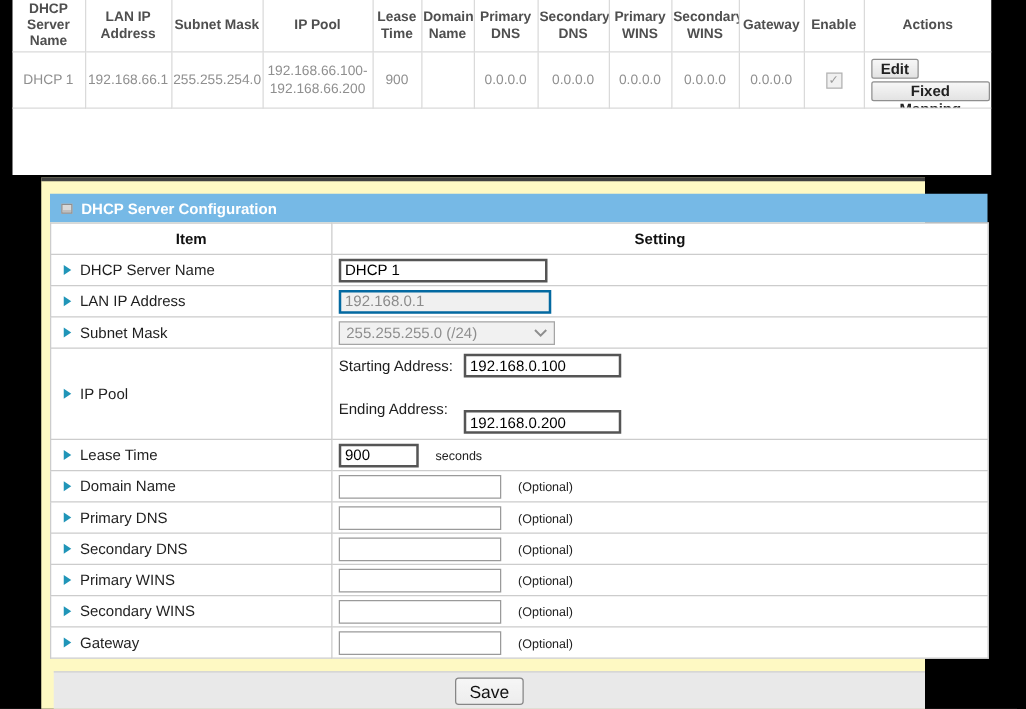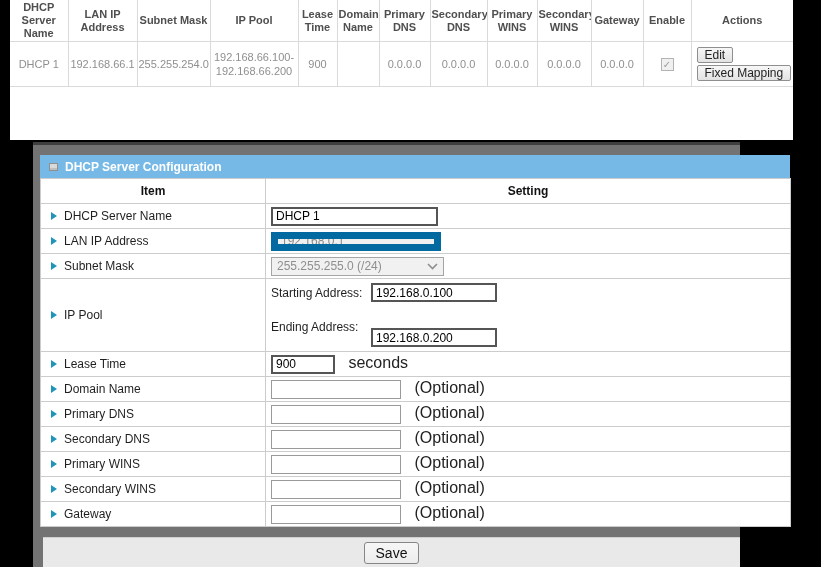--- a/index.html
+++ b/index.html
@@ -27,50 +27,50 @@
   table.list th, table.list td { border:1px solid #dadada; text-align:center; vertical-align:middle;
                                  overflow:hidden; }
   table.list th { height:41px; font-size:11px; font-weight:bold; color:#4f4f4f; line-height:13px; padding:1px; }
   table.list td { height:45px; font-size:11px; color:#8f8f8f; line-height:14px; padding:1px; }
   table.list tr > *:first-child { border-left:none; }
   table.list tr > *:last-child  { border-right:none; }
   table.list tr:first-child > * { border-top:none; }
   .actions-cell { text-align:left !important; padding-left:5px !important; }
   .mini-btn { display:block; font-size:12px; color:#222; background:linear-gradient(#f7f7f7,#e3e3e3);
               border:1px solid #8f8f8f; border-radius:2px; height:16px; line-height:14px;
-              padding:0 7px; margin:2px 0; cursor:pointer; }
+              padding:0 7px; margin:2px 0; cursor:pointer;font-weight:bold; }
   .cb-disabled { width:13px; height:13px; margin:0 auto; background:#f0f0f0; border:1px solid #b3b3b3;
                  color:#9a9a9a; font-size:10px; line-height:12px; text-align:center; }
 
   
   .config-widget { position:absolute; left:33px; top:142px; width:707px; height:425px;
-                   background:#737373; border-top:3px solid #3f3f3f; }
+                   background:#fef9c3; border-top:3px solid #3f3f3f; }
   .config-inner { position:absolute; left:7px; top:10px; width:750px; }
   .config-inner .panel-header { height:23px; }
   .config-inner .panel-icon { margin-left:9px; }
 
   table.cfg { border-collapse:collapse; table-layout:fixed; width:750px; background:#fff; }
   table.cfg td, table.cfg th { border:1px solid #ccc; vertical-align:middle; }
   table.cfg th { height:25px; font-size:12px; color:#111; font-weight:bold; text-align:center; }
   td.item-cell { padding-left:10px; height:25px; }
   td.set-cell  { padding-left:5px; }
   .item-label { display:flex; align-items:center; font-size:12px; color:#1f1f1f; }
   .arrow { width:0; height:0; border-left:6px solid #2095b8; border-top:4px solid transparent;
            border-bottom:4px solid transparent; margin-right:7px; flex:none; }
 
   .inp { font-family:"Liberation Sans", sans-serif; font-size:12px; height:19px; padding:0 3px;
          background:#fff; color:#000; }
   .inp-strong { border:2px solid #555; width:167px; }
   .inp-weak   { border:1px solid #9a9a9a; width:130px; }
-  .inp-readonly { border:7px solid #0369a1; background:#f0f0f0; color:#8b8b8b; width:170px; }
+  .inp-readonly { border:2px solid #0369a1; background:#f0f0f0; color:#8b8b8b; width:170px; }
   .inp-small { width:64px; border:2px solid #555; }
   .sel { width:173px; height:19px; background:#f1f1f1; border:1px solid #a5a5a5; color:#8e8e8e;
          font-size:12px; display:flex; align-items:center; justify-content:space-between;
          padding:0 5px; cursor:default; }
-  .suffix { font-size:16px; color:#222; margin-left:9px; }
+  .suffix { font-size:10px; color:#222; margin-left:9px; }
   .pool-line { display:flex; align-items:center; margin:4px 0; }
   .pool-label { font-size:12px; color:#1f1f1f; width:100px; }
   .cb-on { width:13px; height:13px; background:#0d6efd; border:1px solid #0d6efd; border-radius:2px;
            color:#fff; font-size:10px; font-weight:bold; line-height:12px; text-align:center;
            cursor:pointer; flex:none; }
   .cb-row { display:flex; align-items:center; gap:7px; font-size:12px; color:#1f1f1f; }
 
   .config-footer { position:absolute; left:10px; right:0; bottom:0; height:30px; background:#e9e9e9;
                    border-top:1px solid #d0d0d0; display:flex; justify-content:center;
                    align-items:flex-start; padding-top:4px; }

